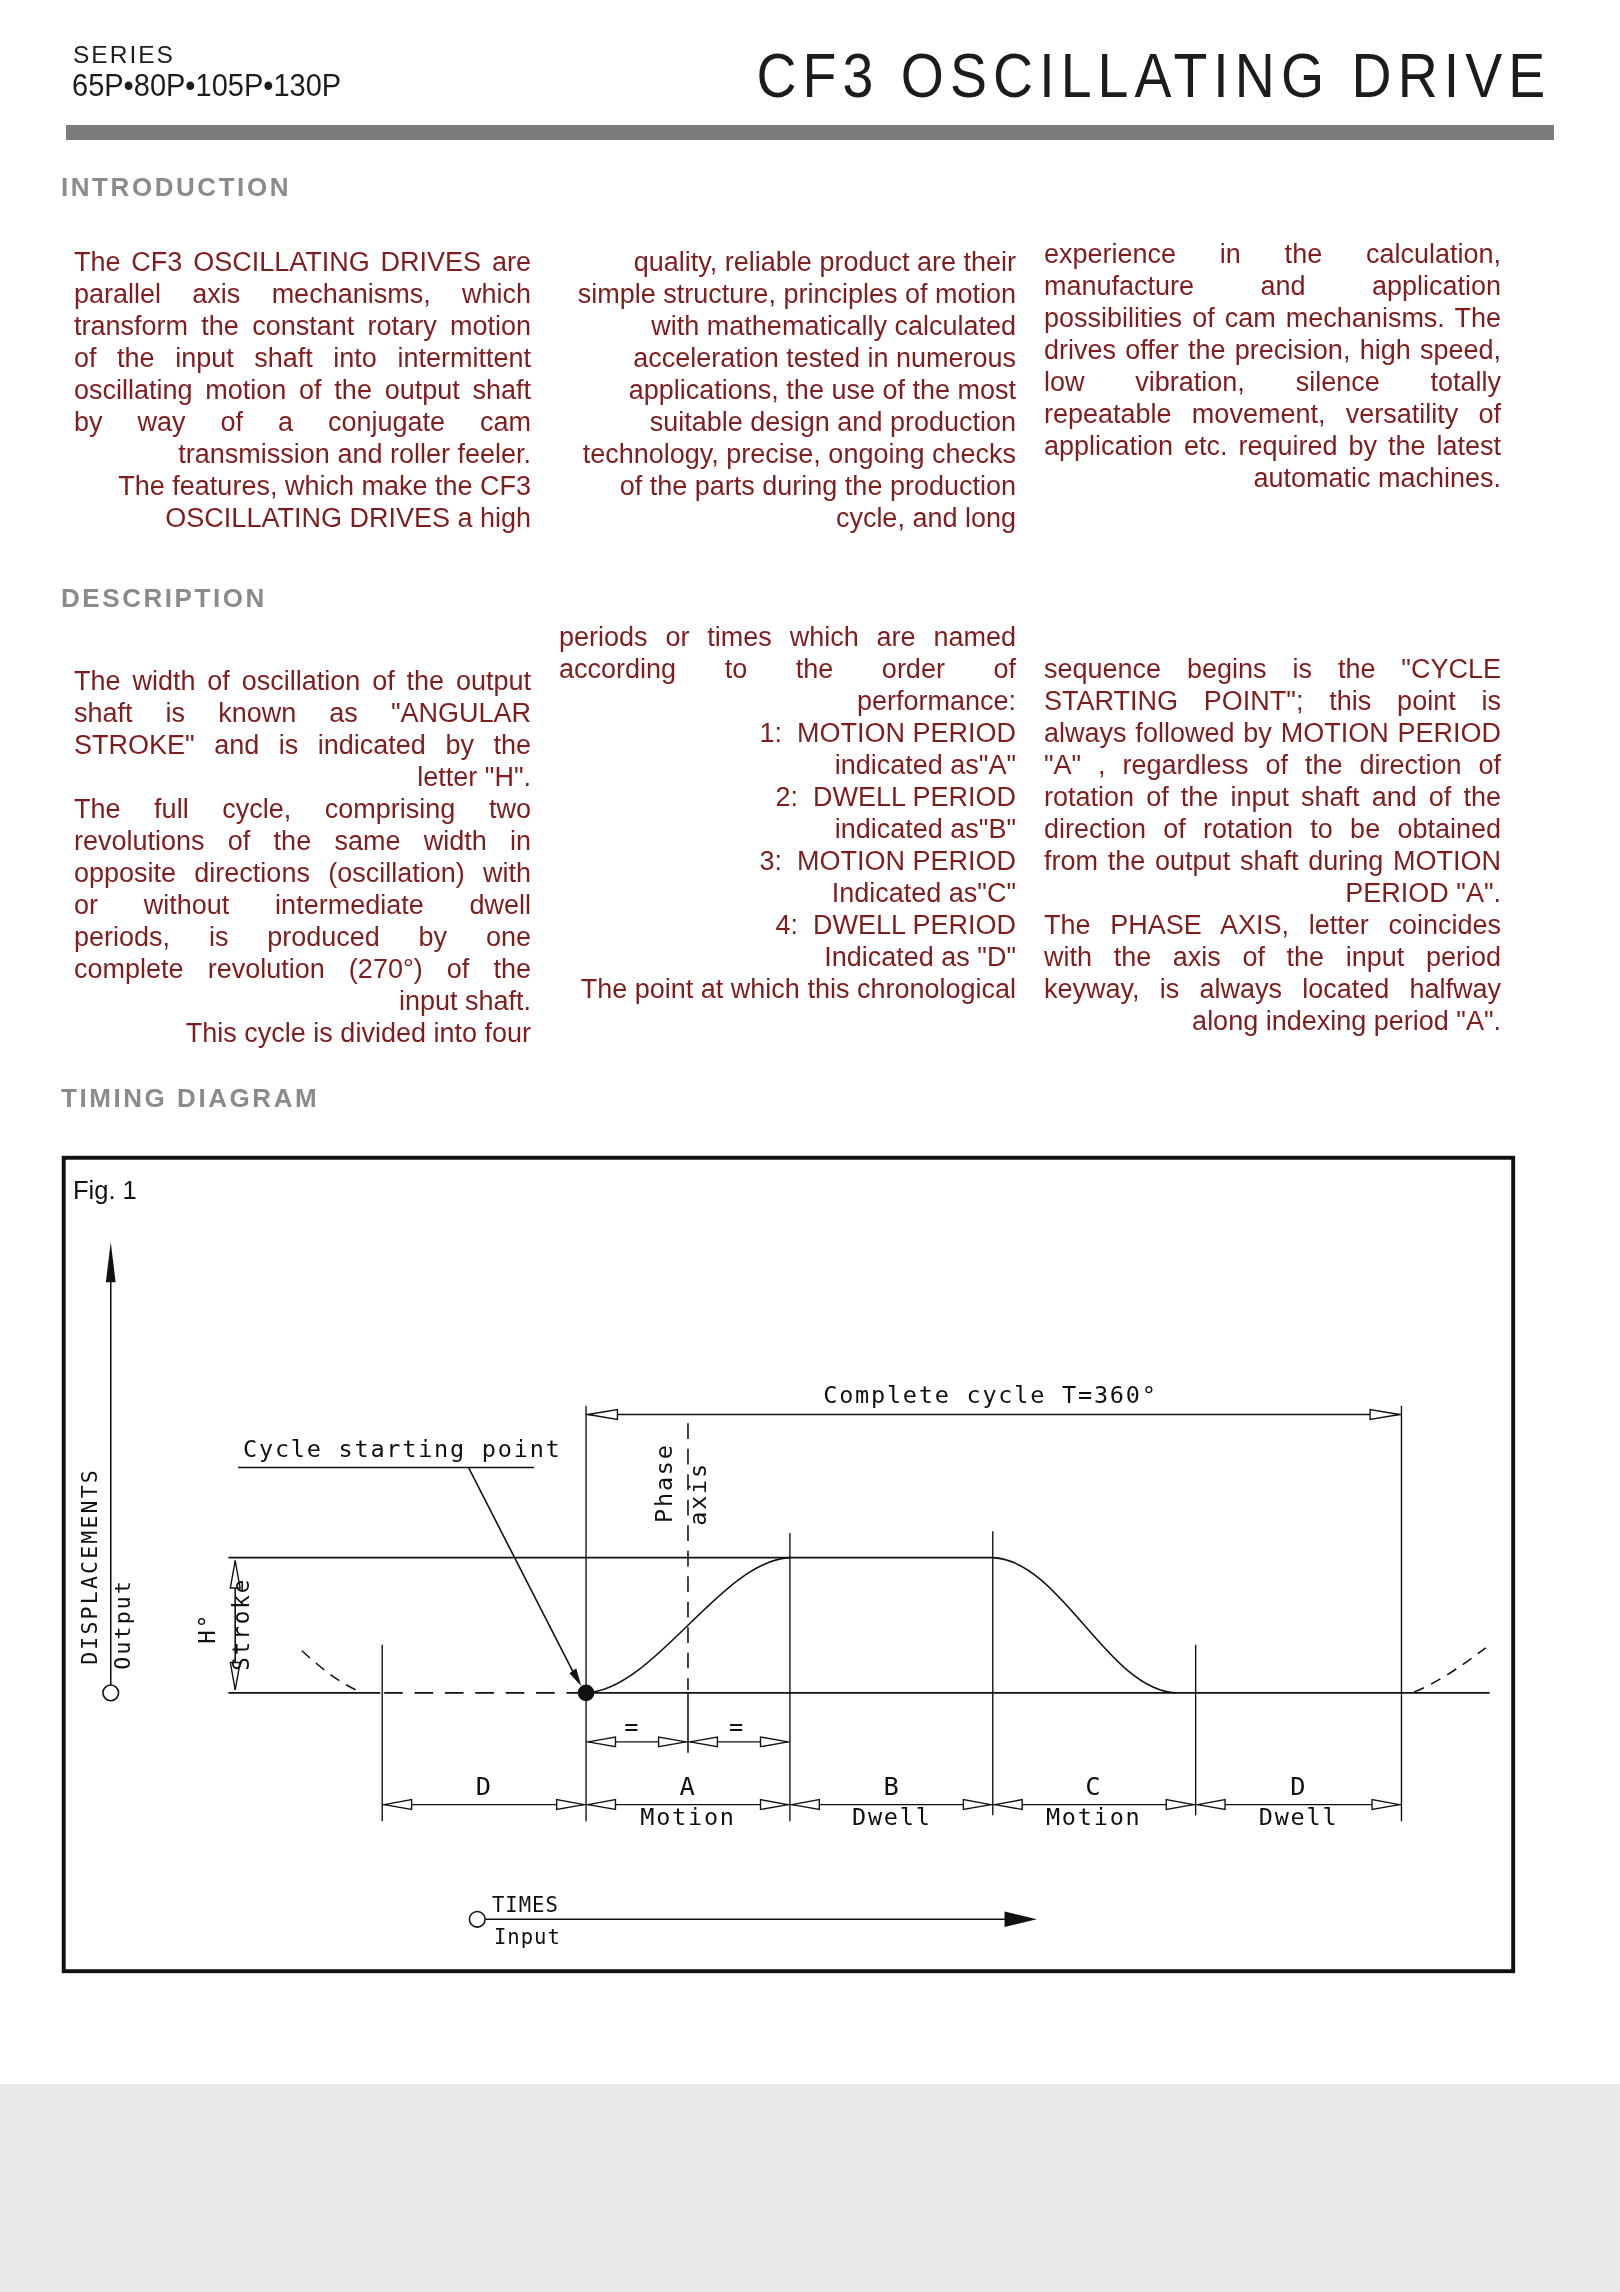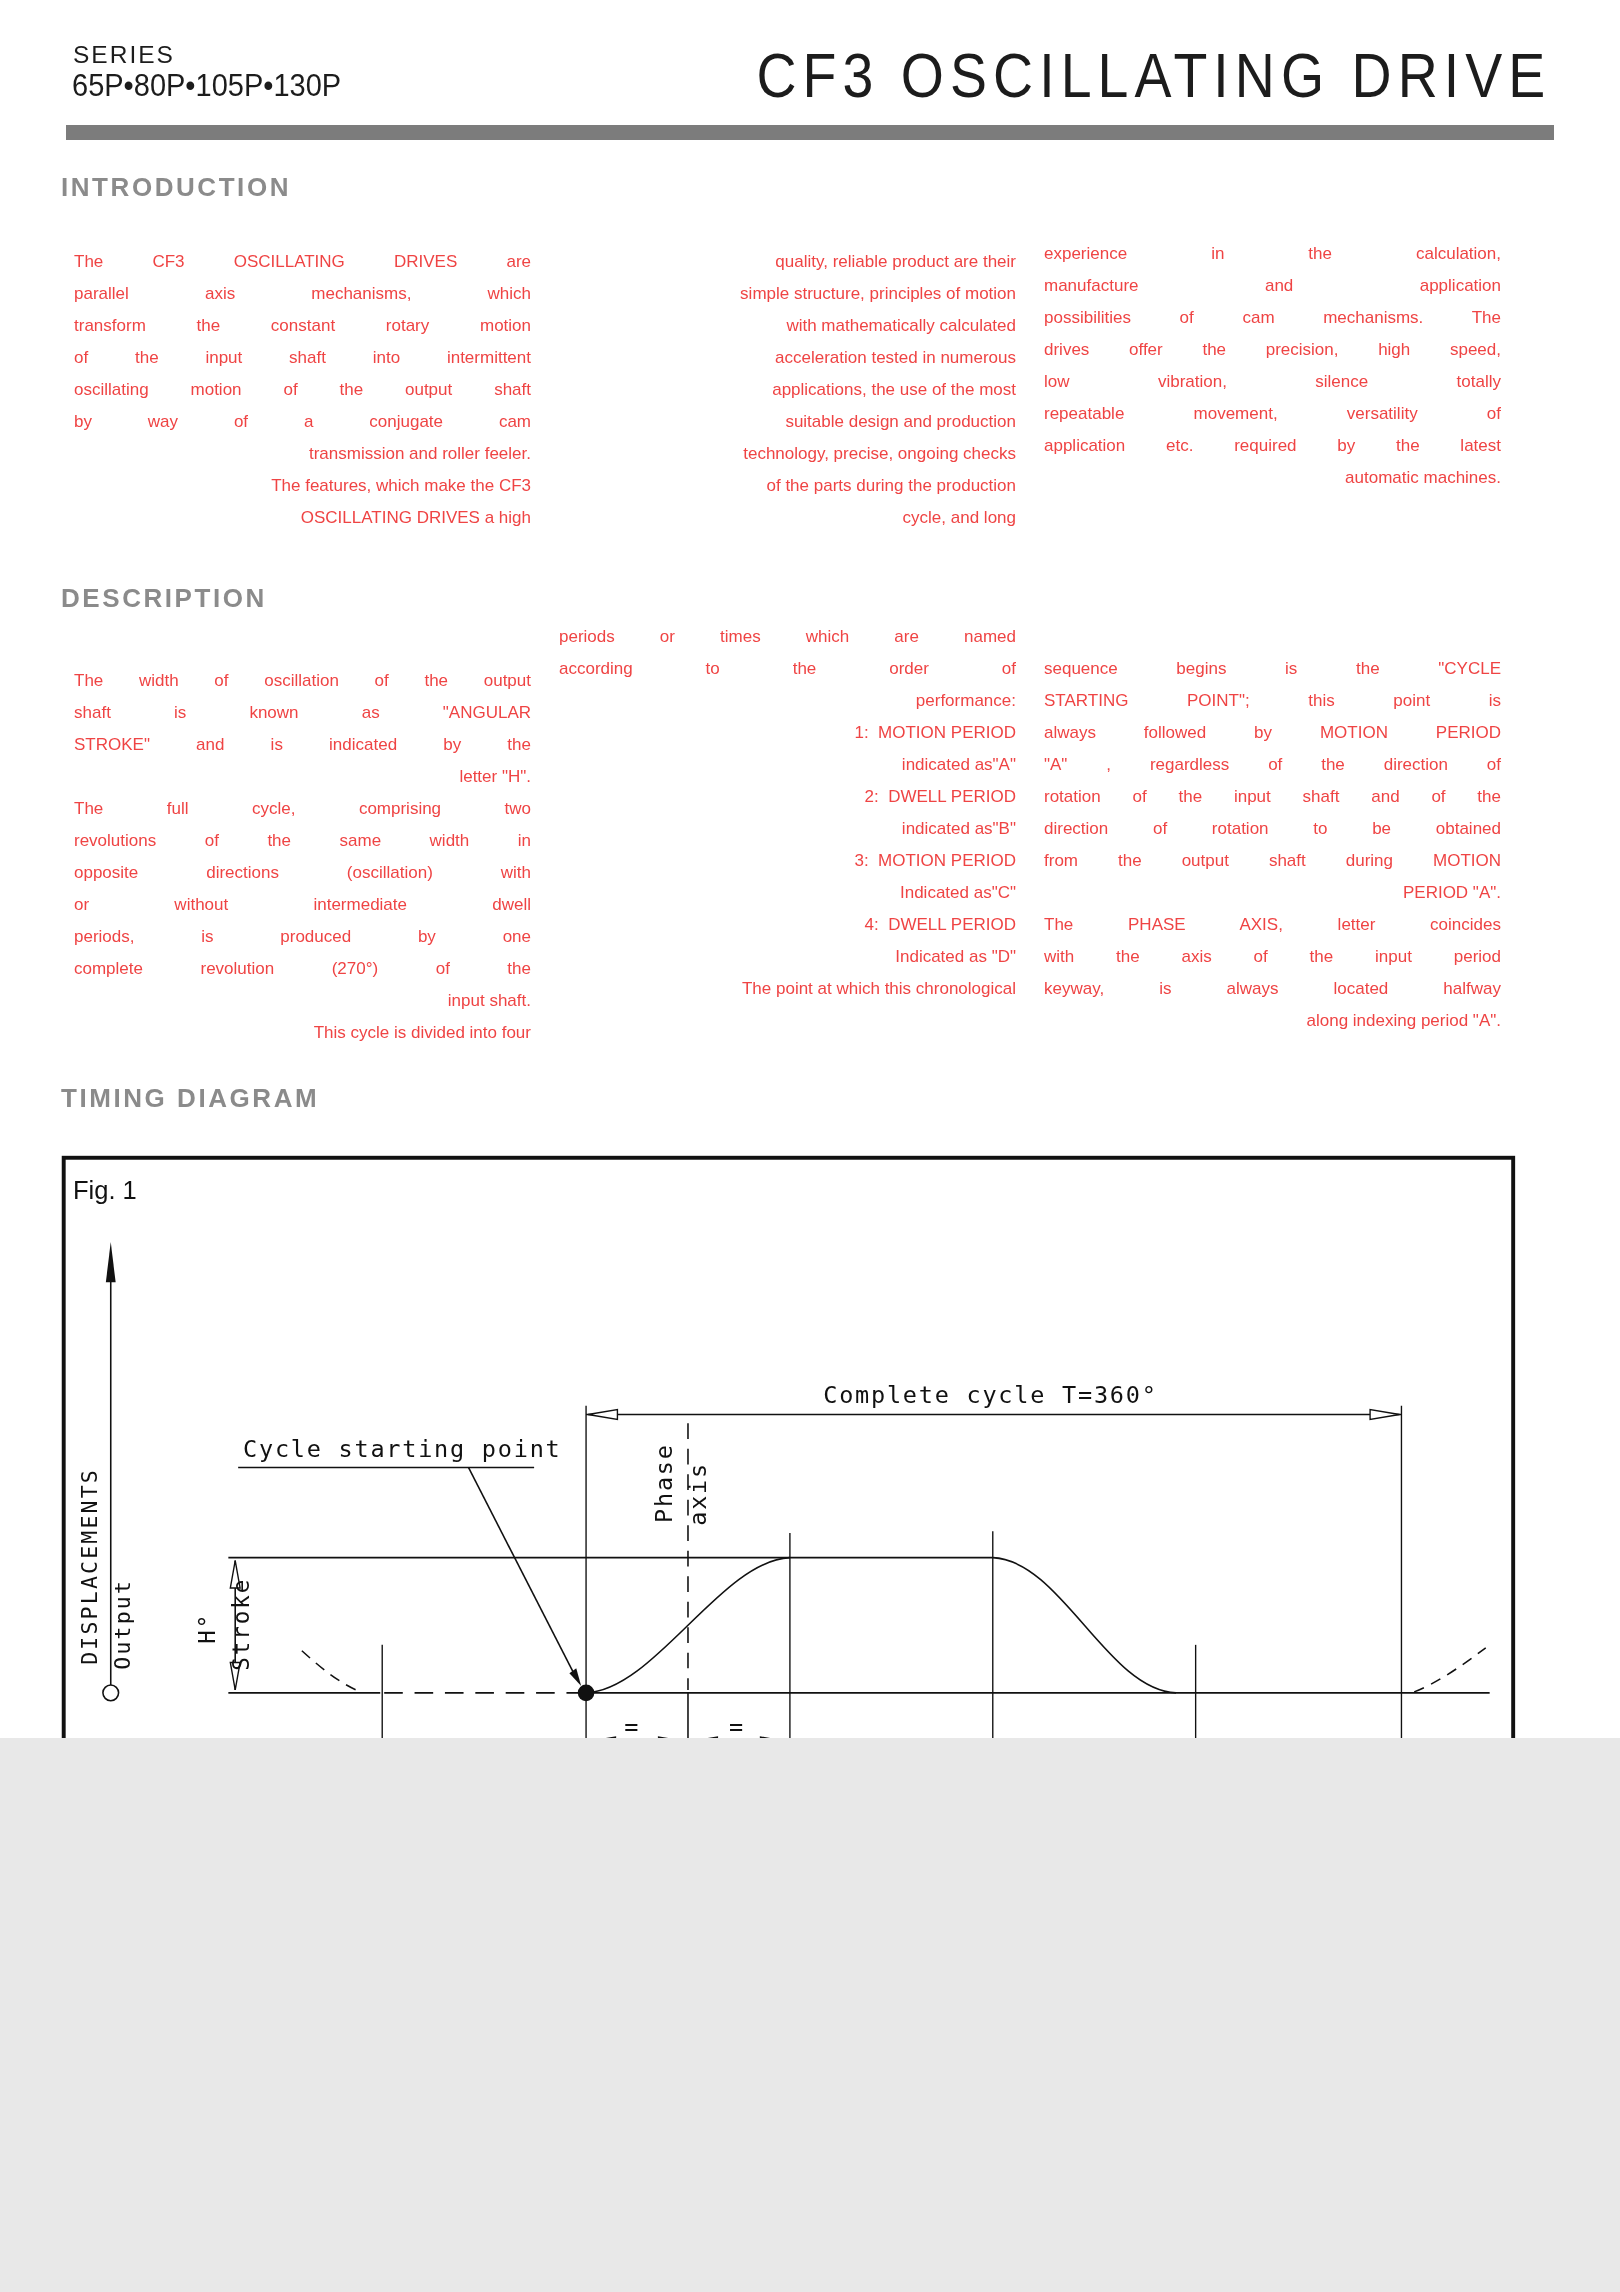--- a/index.html
+++ b/index.html
@@ -1,28 +1,28 @@
 <!DOCTYPE html>
 <html><head>
 <meta charset="utf-8">
 <style>
   html,body{margin:0;padding:0;background:#e8e8e8;}
-  #page{position:relative;width:1620px;height:1738px;background:#ffffff;overflow:hidden;
+  #page{position:relative;width:1620px;height:2084px;background:#ffffff;overflow:hidden;
         font-family:"Liberation Sans",sans-serif;color:#141414;}
   .abs{position:absolute;}
   
   .series-label{left:73px;top:41px;font-size:24.5px;letter-spacing:2px;color:#1c1c1c;}
   .series-models{left:72px;top:69px;font-size:29px;letter-spacing:0px;color:#1c1c1c;transform:scaleY(1.05);transform-origin:left top;}
   .doc-title{right:69px;top:39px;font-size:63px;letter-spacing:6.9px;color:#1c1c1c;
              transform:scaleX(0.88);transform-origin:right top;white-space:nowrap;}
   .header-bar{left:66px;top:125px;width:1488px;height:14.7px;background:#7c7c7c;}
   
   .sec-head{font-size:25.5px;font-weight:bold;letter-spacing:2.5px;color:#8b8b8b;transform:scaleX(1.02);transform-origin:left top;}
   
-  .col{width:457px;font-size:17px;line-height:32px;color:#ef4444;}
+  .col{width:457px;font-size:27px;line-height:32px;color:#7f1d1d;}
   .bl{white-space:normal;}
   .bl.j{text-align:justify;text-align-last:justify;}
   .bl.l{text-align:right;}
   
   .tech{font-family:"DejaVu Sans Mono",monospace;fill:#111;}
   .fig-label{left:73px;top:1176px;font-size:25.5px;color:#111;}
   svg text{fill:#111;}
   .t21{font-size:21px;letter-spacing:1px;}
   .t22{font-size:22px;letter-spacing:2.2px;}
   .t23{font-size:23px;letter-spacing:2px;}

